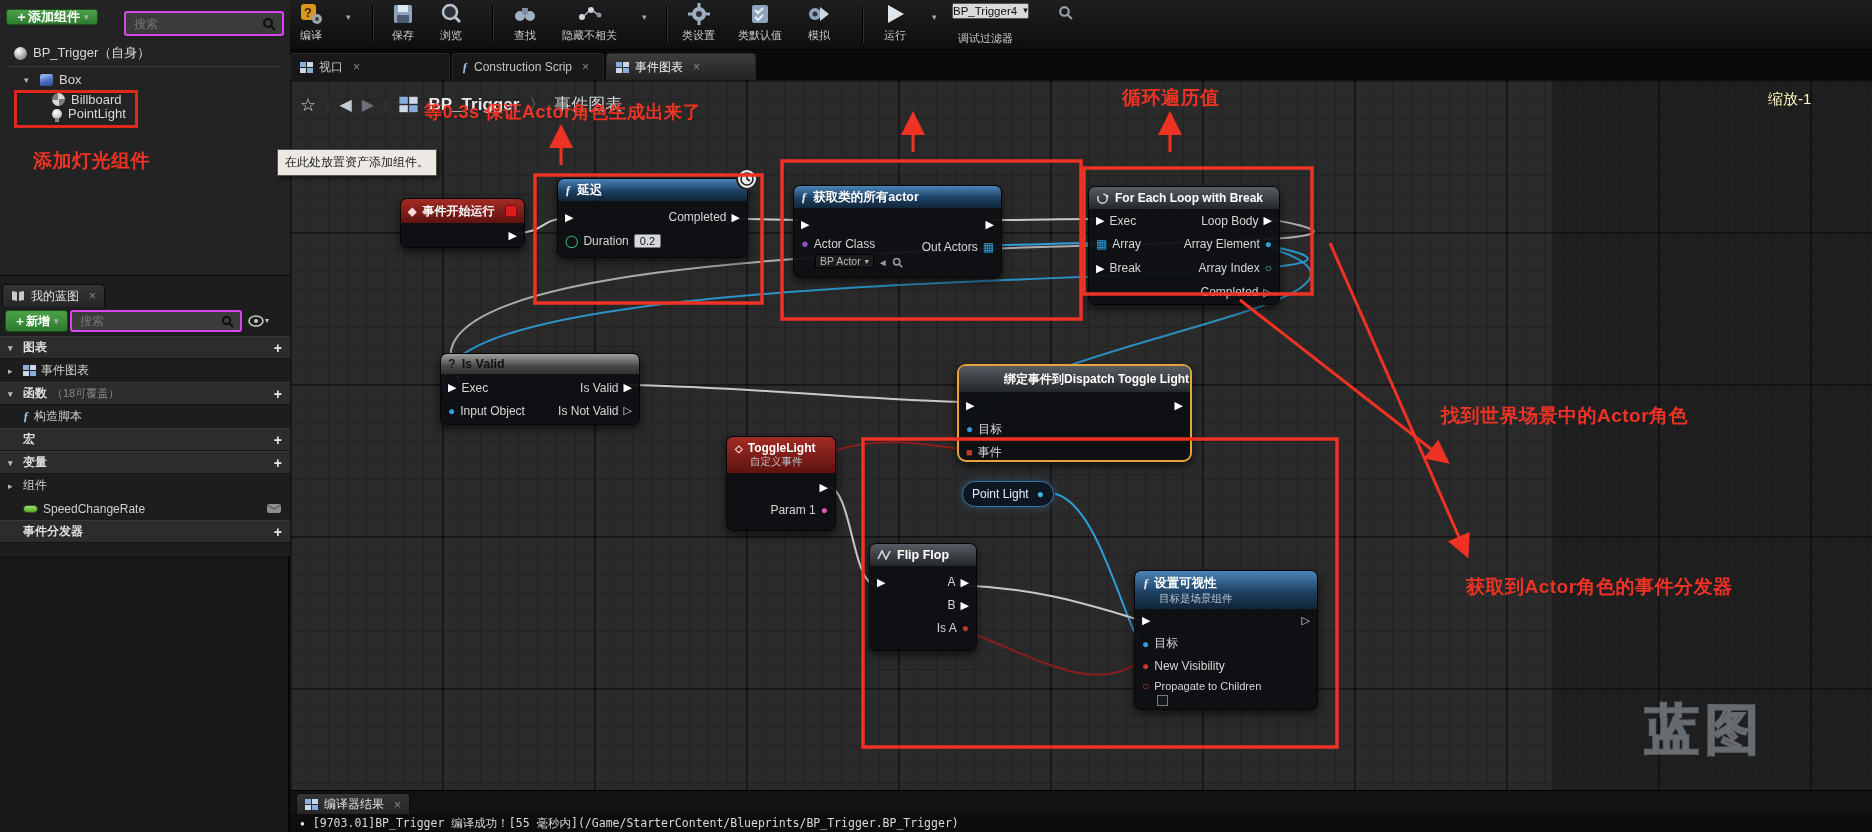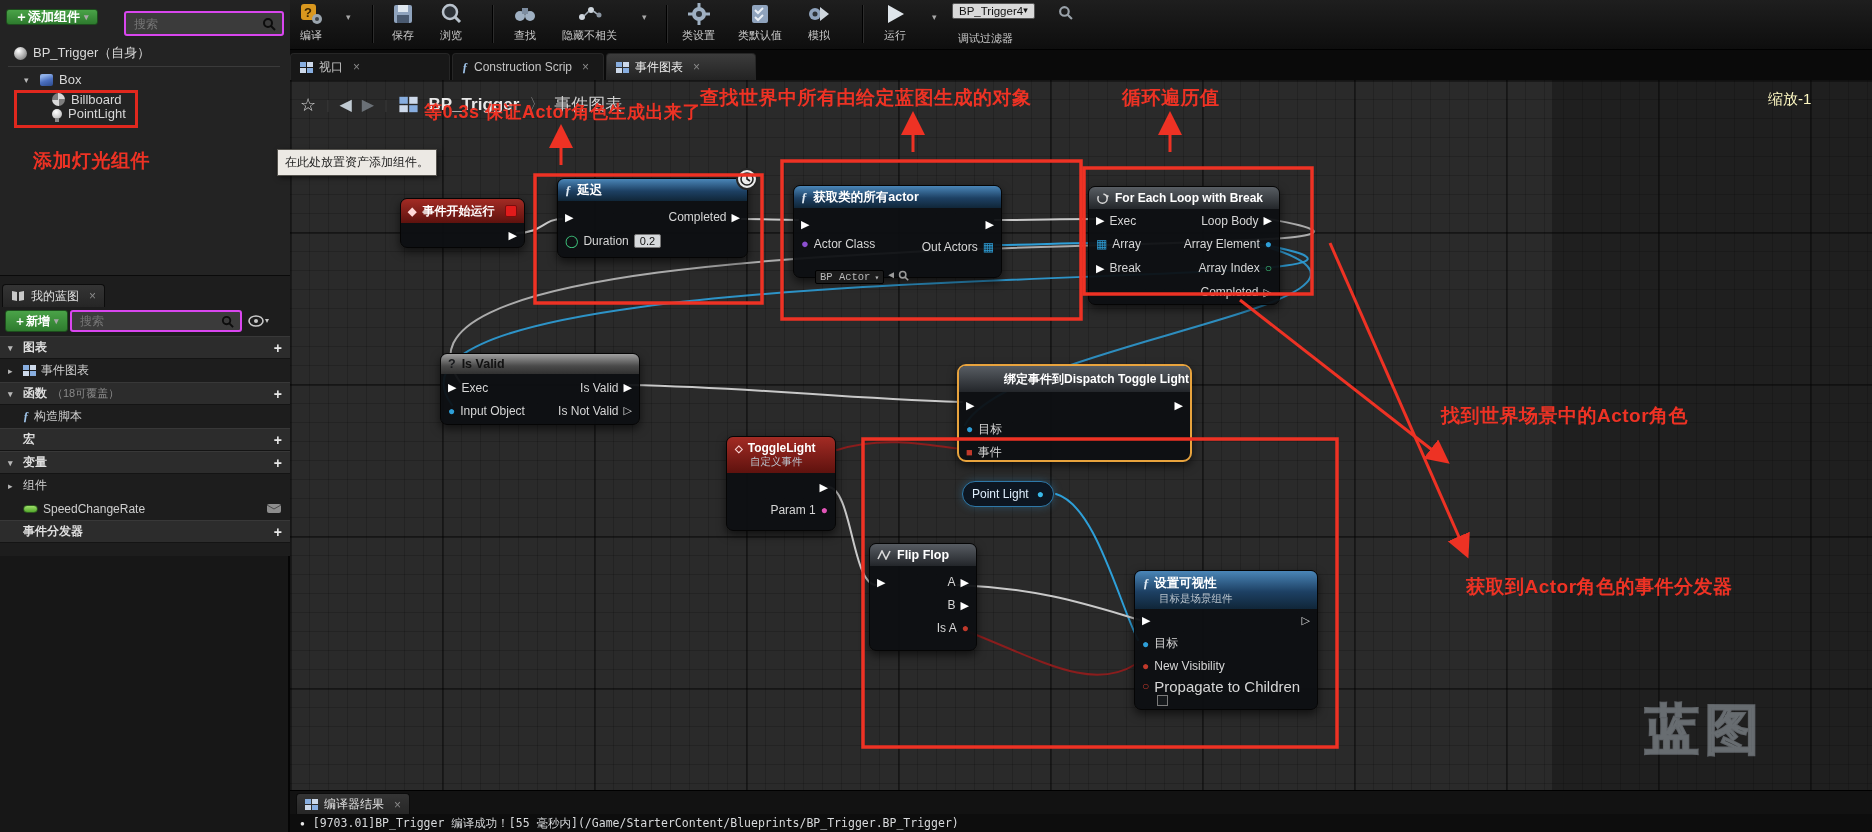--- a/index.html
+++ b/index.html
@@ -40,21 +40,21 @@
     linear-gradient(#cdd9ea,#cdd9ea) 0 6px/6px 5px no-repeat,
     linear-gradient(#88aee0,#88aee0) 7px 6px/6px 5px no-repeat;}
 
   
   #toolbar{left:290px;top:0;width:1582px;height:50px;background:linear-gradient(#1e1e1e,#0e0e0e);border-bottom:1px solid #000;}
   .tbtn{position:absolute;top:2px;display:flex;flex-direction:column;align-items:center;gap:2px;cursor:pointer;color:#c9c9c9;font-size:11px;}
   .tbtn .ic{width:26px;height:24px;display:flex;align-items:center;justify-content:center;}
   .tsep{position:absolute;top:5px;width:1px;height:38px;background:#000;box-shadow:1px 0 0 #2c2c2c;}
   .caret{color:#a8a8a8;font-size:9px;}
   .dbg-select{position:absolute;background:#d9d9d9;color:#111;font-size:11.5px;border-radius:2px;border:1px solid #555;
-              display:flex;align-items:flex-start;padding:1px 6px;cursor:pointer;}
+              display:flex;align-items:flex-start;gap:6px;padding:1px 0;cursor:pointer;}
 
   
   #tabbar{left:290px;top:50px;width:1582px;height:30px;background:#0a0a0a;}
   .doctab{position:absolute;top:3px;height:27px;display:flex;align-items:center;gap:6px;padding:0 9px;font-size:12px;color:#c4c4c4;
           background:#181818;border:1px solid #262626;border-bottom:none;border-radius:4px 4px 0 0;cursor:pointer;white-space:nowrap;}
   .doctab.active{background:linear-gradient(#3c3c3c,#232323);color:#efefef;}
   .x{color:#8a8a8a;font-size:12px;margin-left:4px;cursor:pointer;}
 
   
   #graph{left:290px;top:80px;width:1582px;height:710px;background-color:#2a2a2a;
@@ -442,21 +442,21 @@
       <span class="exe">▶</span>
         <span class="grow"></span>
       <span class="exe">▶</span>
     </div>
     <div class="row" style="align-items:flex-start;height:40px;">
       <div>
         <div style="display:flex;gap:5px;align-items:center;">
           <span class="dotp">●</span>
           <span>Actor Class</span>
         </div>
-        <div style="display:flex;gap:4px;align-items:flex-start;margin:19px 0 0 14px;font-family:Liberation Mono, monospace;">
+        <div style="display:flex;gap:4px;align-items:flex-end;margin:3px 0 0 14px;">
           <span class="ddbox">
             <span>BP Actor</span>
             <span style="font-size:8px;">▾</span>
             </span>
           <span class="tiny">◄</span>
           <svg width="11" height="11" viewBox="0 0 14 14">
               <circle cx="6" cy="6" r="4" fill="none" stroke="#9a9a9a" stroke-width="2"></circle>
               <line x1="9" y1="9" x2="13" y2="13" stroke="#9a9a9a" stroke-width="2"></line>
             </svg>
         </div>
@@ -609,21 +609,21 @@
     <div class="row" style="height:23px;">
       <span class="dotb">●</span>
       <span>目标</span>
     </div>
     <div class="row" style="height:22px;">
       <span class="dotr">●</span>
       <span>New Visibility</span>
     </div>
     <div class="row" style="height:18px;">
       <span class="dotr">○</span>
-      <span style="font-size:15px;">Propagate to Children</span>
+      <span style="font-size:11px;">Propagate to Children</span>
     </div>
     <div class="cbox"></div>
   </div>
 
   <svg id="ann" class="layer">
     <defs>
         <marker id="ah" markerWidth="9" markerHeight="9" refX="6" refY="4" orient="auto">
           <path d="M0,0 L8,4 L0,8 Z" fill="#ee3224"></path>
         </marker>
       </defs>
@@ -635,21 +635,20 @@
     </g>
     <g stroke="#ee3224" stroke-width="3">
       <line x1="561" y1="165" x2="561" y2="130" marker-end="url(#ah)"></line>
       <line x1="913" y1="152" x2="913" y2="117" marker-end="url(#ah)"></line>
       <line x1="1170" y1="152" x2="1170" y2="117" marker-end="url(#ah)"></line>
       <line x1="1240" y1="300" x2="1445" y2="460" marker-end="url(#ah)"></line>
       <line x1="1330" y1="243" x2="1466" y2="553" marker-end="url(#ah)"></line>
     </g>
   </svg>
   <div class="rnote" style="left:424px;top:100px;font-size:18px;">等0.3s 保证Actor角色生成出来了</div>
-  <div class="rnote" style="left:700px;top:85px;">查找世界中所有由给定蓝图生成的对象</div>
   <div class="rnote" style="left:1122px;top:85px;">循环遍历值</div>
   <div class="rnote" style="left:1441px;top:403px;">找到世界场景中的Actor角色</div>
   <div class="rnote" style="left:1466px;top:574px;">获取到Actor角色的事件分发器</div>
 
   <div id="bottombar" class="abs">
     <div class="bp-tab" style="left:6px;top:2px;height:22px;">
       <span class="gridico"></span>
       <span>编译器结果</span>
       <span class="x">×</span>
     </div>

